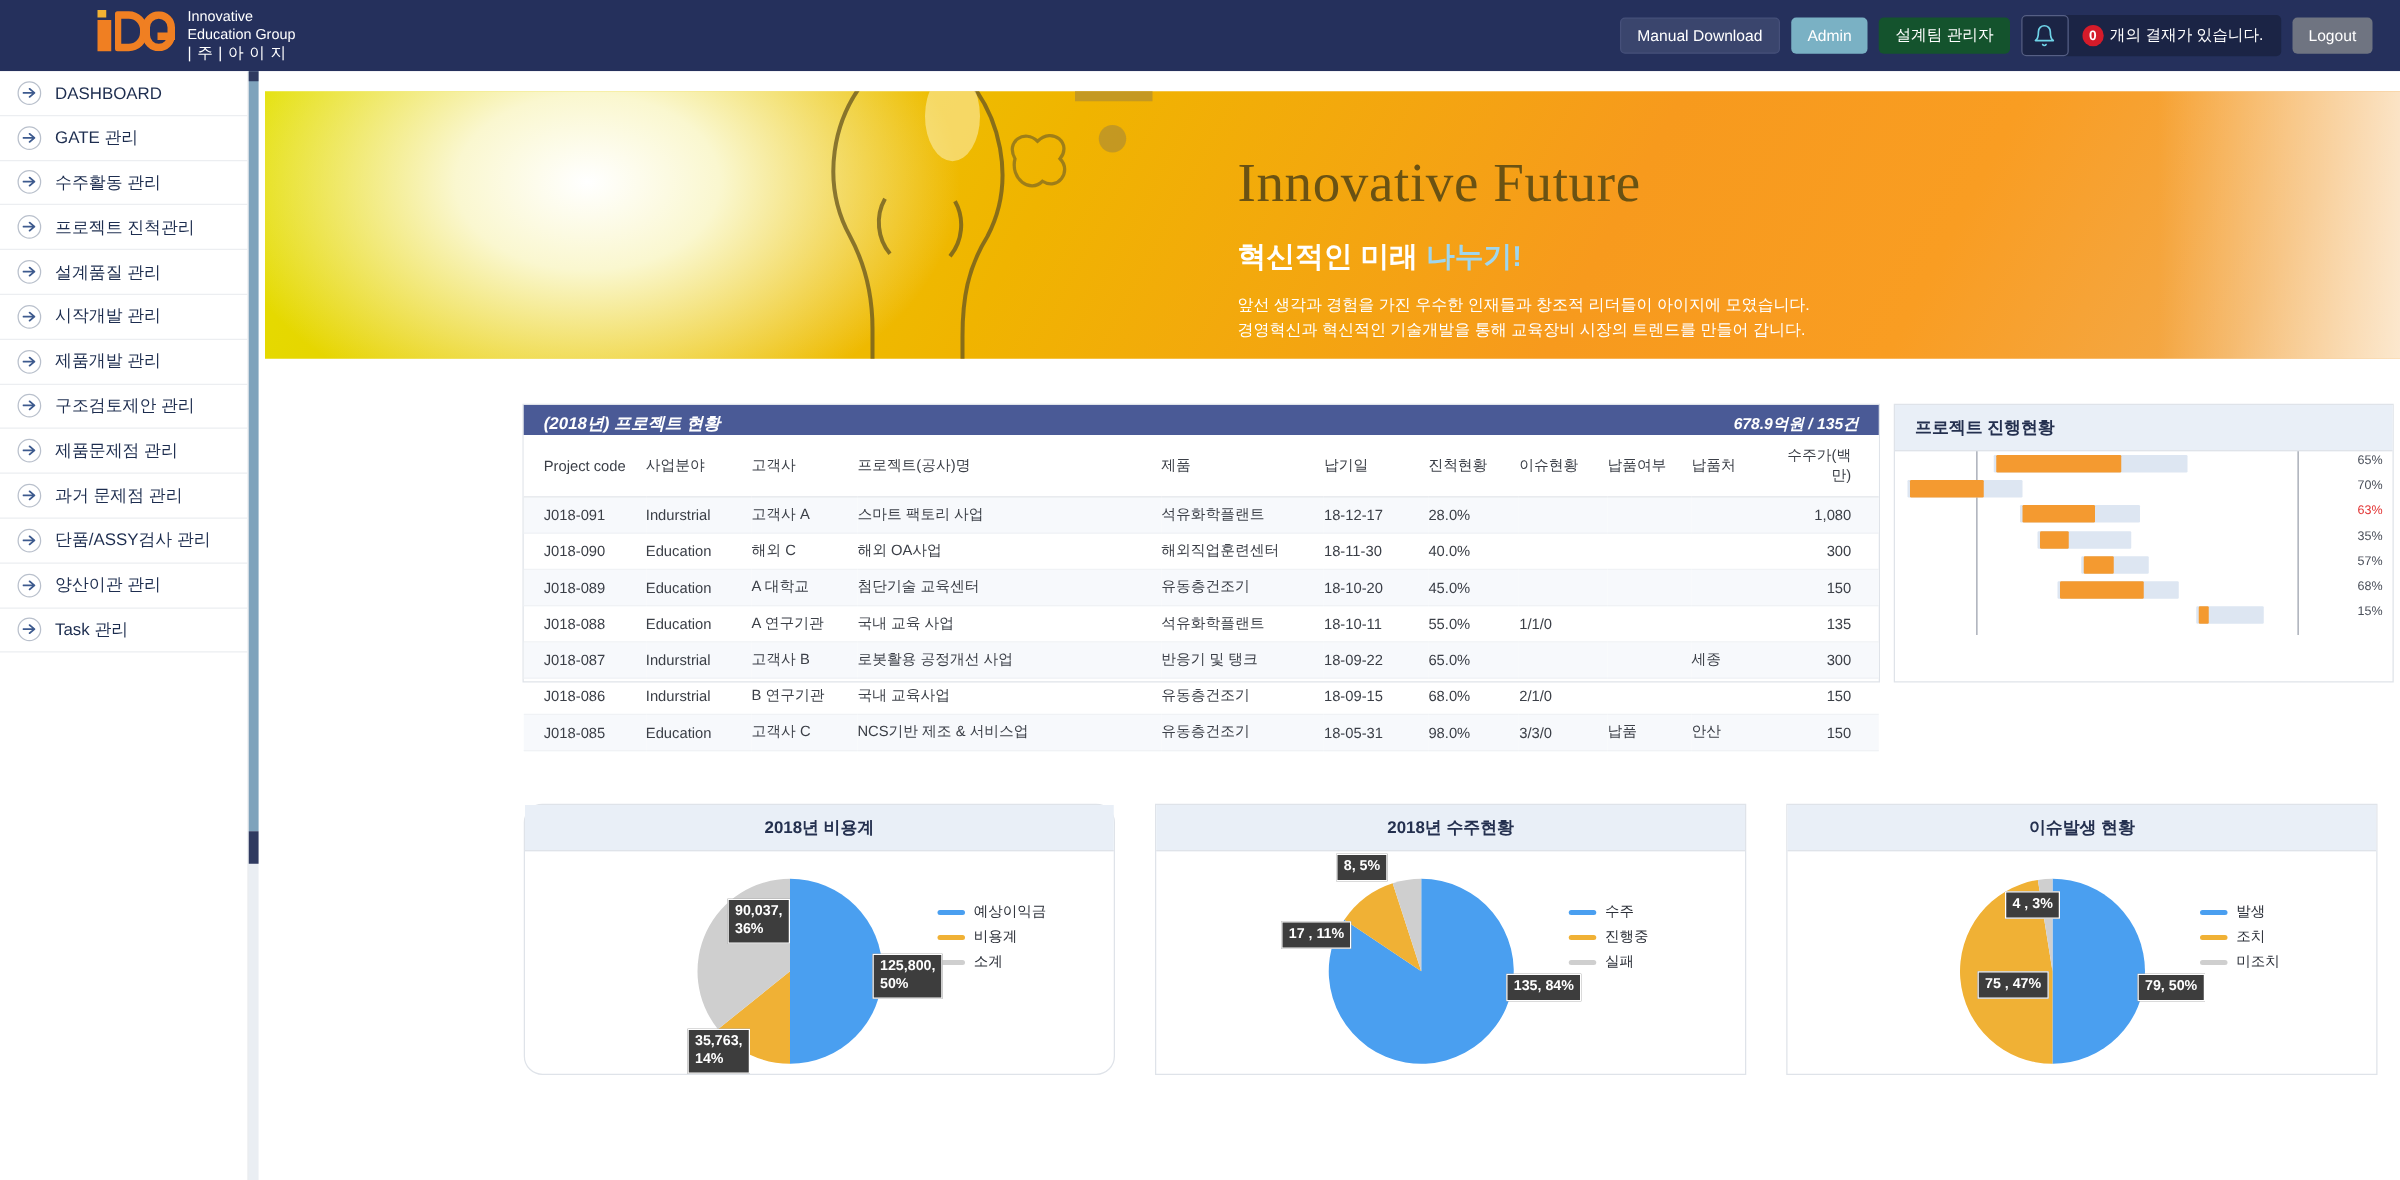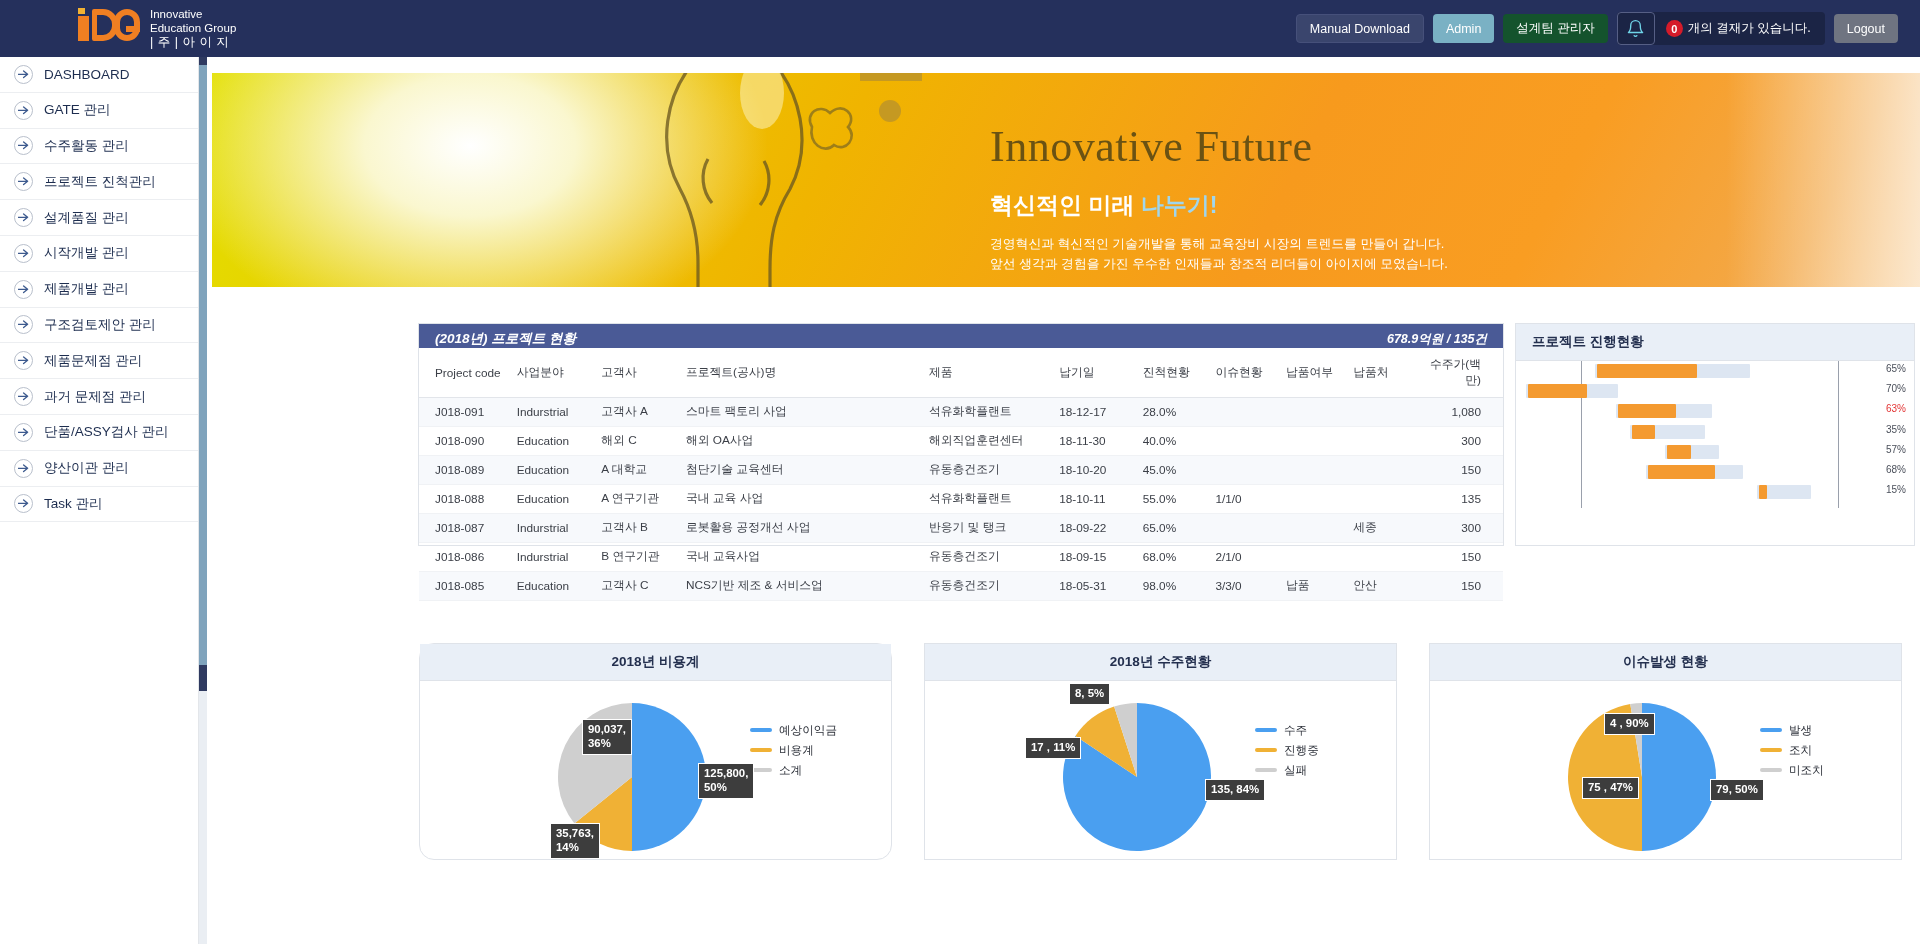--- a/index.html
+++ b/index.html
@@ -404,22 +404,22 @@
       <rect x="348" y="8" width="62" height="10" fill="#b9922c" opacity=".85"></rect>
       <circle cx="378" cy="48" r="11" fill="#b9922c" opacity=".85"></circle>
       <ellipse cx="250" cy="30" rx="22" ry="36" fill="#fdf6c9" opacity=".55"></ellipse>
     </svg>
     <div class="banner-txt">
       <div class="banner-h1">Innovative Future</div>
       <div class="banner-h2">
         <span>혁신적인 미래 </span><em>나누기!</em>
       </div>
       <div class="banner-p">
+        <div>앞선 생각과 경험을 가진 우수한 인재들과 창조적 리더들이 아이지에 모였습니다.</div>
         <div>경영혁신과 혁신적인 기술개발을 통해 교육장비 시장의 트렌드를 만들어 갑니다.</div>
-        <div>앞선 생각과 경험을 가진 우수한 인재들과 창조적 리더들이 아이지에 모였습니다.</div>
       </div>
     </div>
   </div>
 
   <div class="panel" id="project-panel">
     <div class="panel-hd-blue">
       <span>(2018년) 프로젝트 현황</span>
       <span class="right">678.9억원 / 135건</span>
     </div>
     <table class="ptable">
@@ -663,17 +663,17 @@
             <span class="leg-swatch" style="background:#f0b135"></span>
             <span>조치</span>
           </div>
           <div class="leg-row">
             <span class="leg-swatch" style="background:#cfcfcf"></span>
             <span>미조치</span>
           </div>
         </div>
         <div class="pie-lbl" style="left:280px;top:98px">79, 50%</div>
         <div class="pie-lbl" style="left:152px;top:96px">75 , 47%</div>
-        <div class="pie-lbl" style="left:174px;top:32px">4 , 90%</div>
+        <div class="pie-lbl" style="left:174px;top:32px">4 , 3%</div>
       </div>
   </div>
 
 </div>
 
 </body></html>

